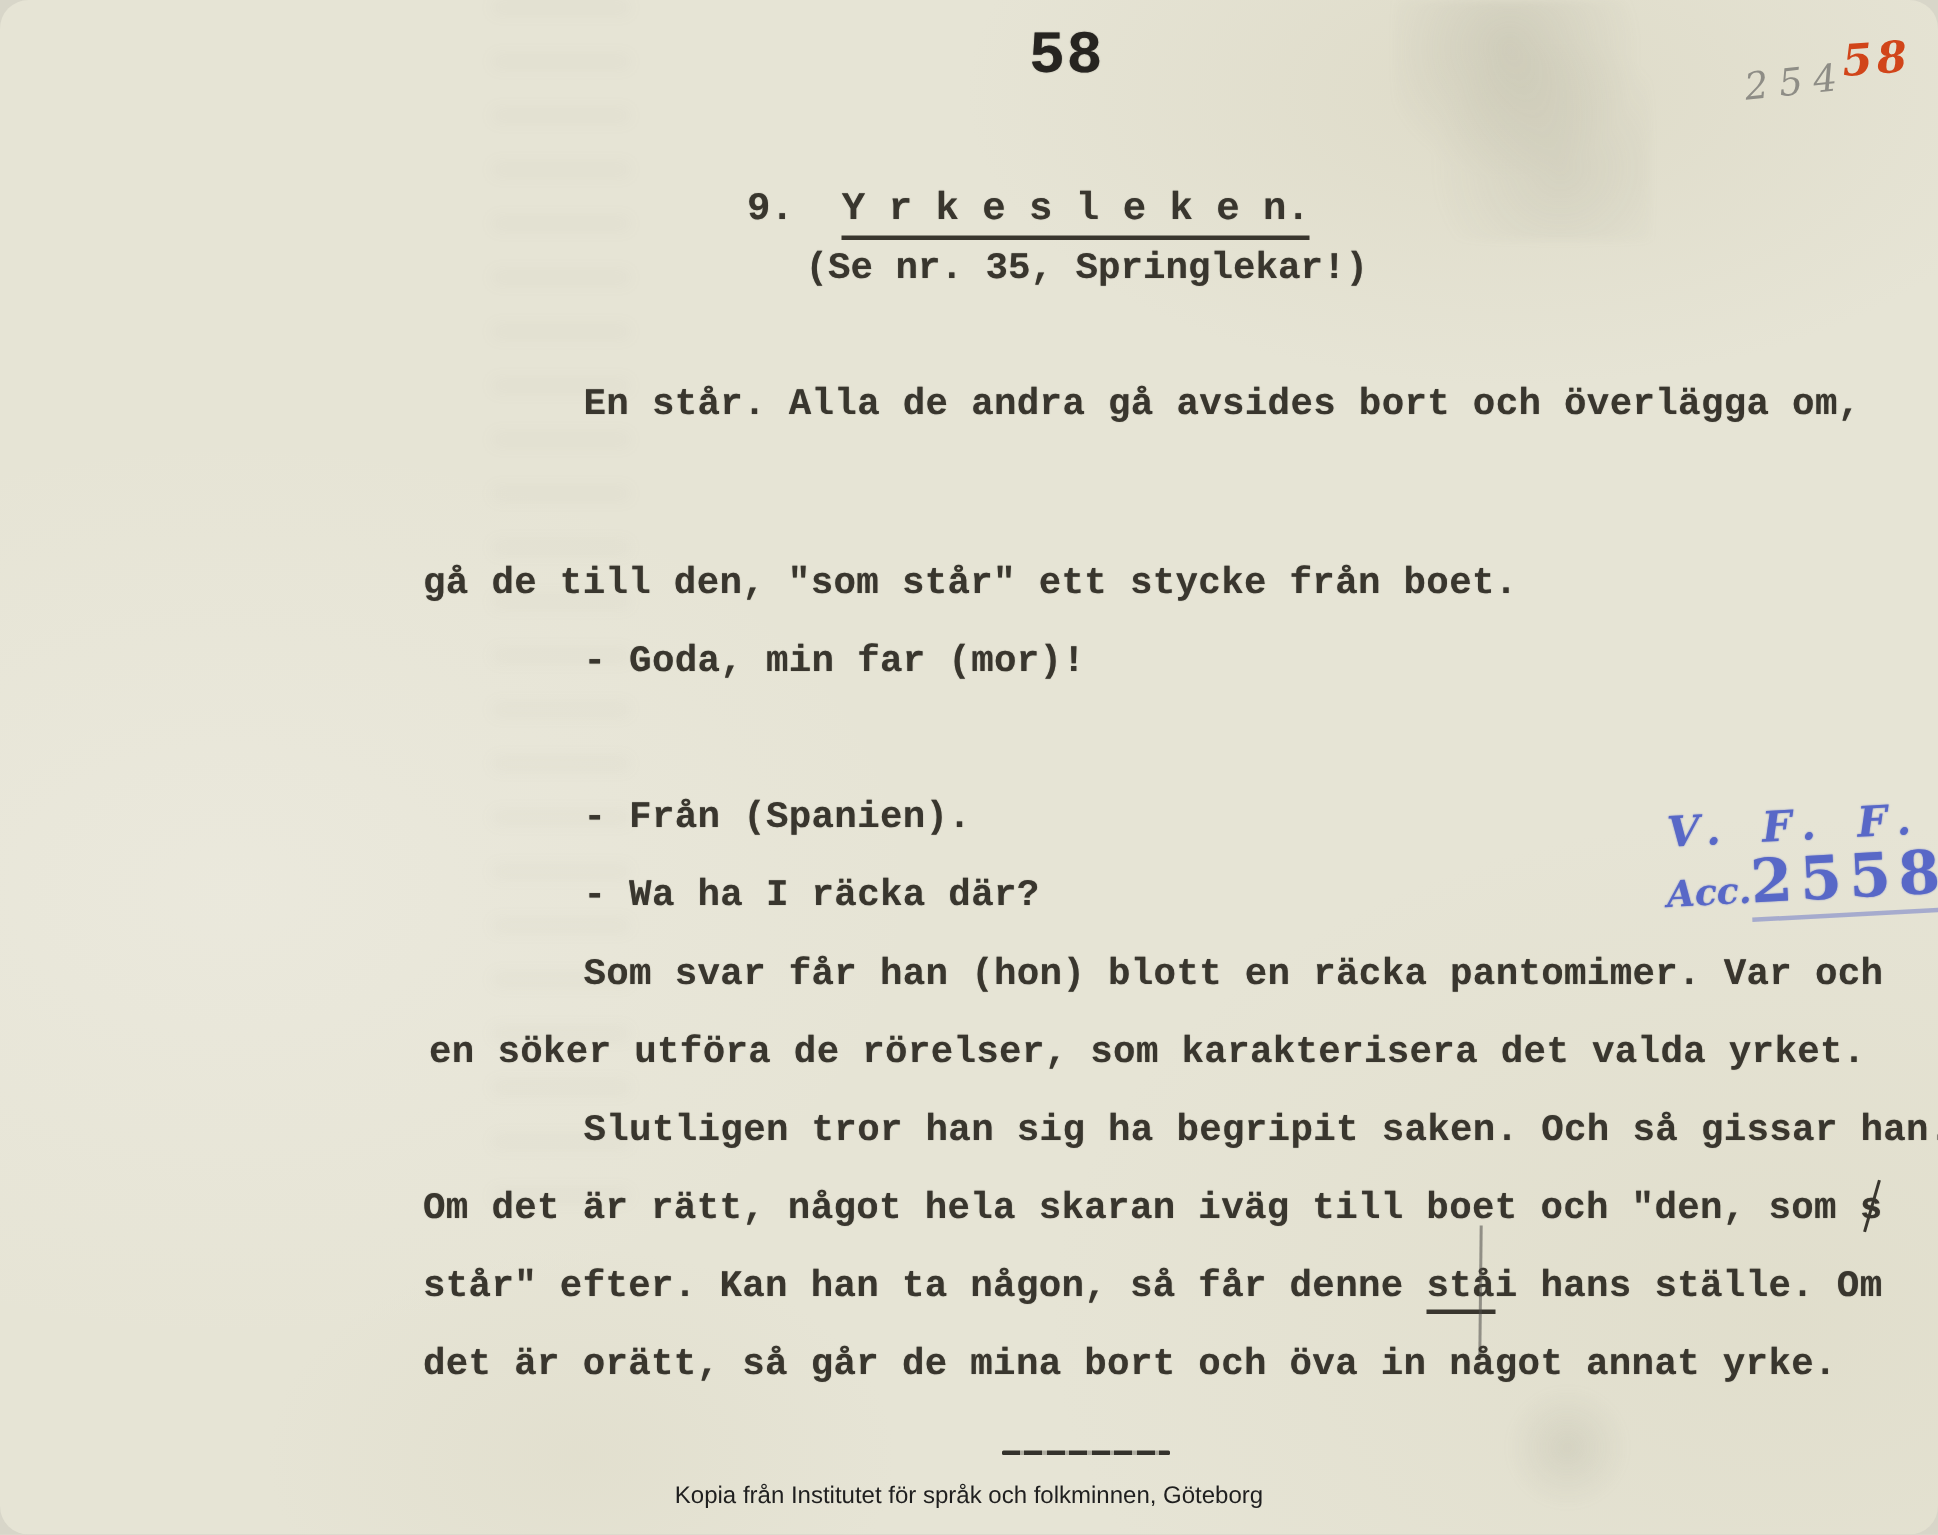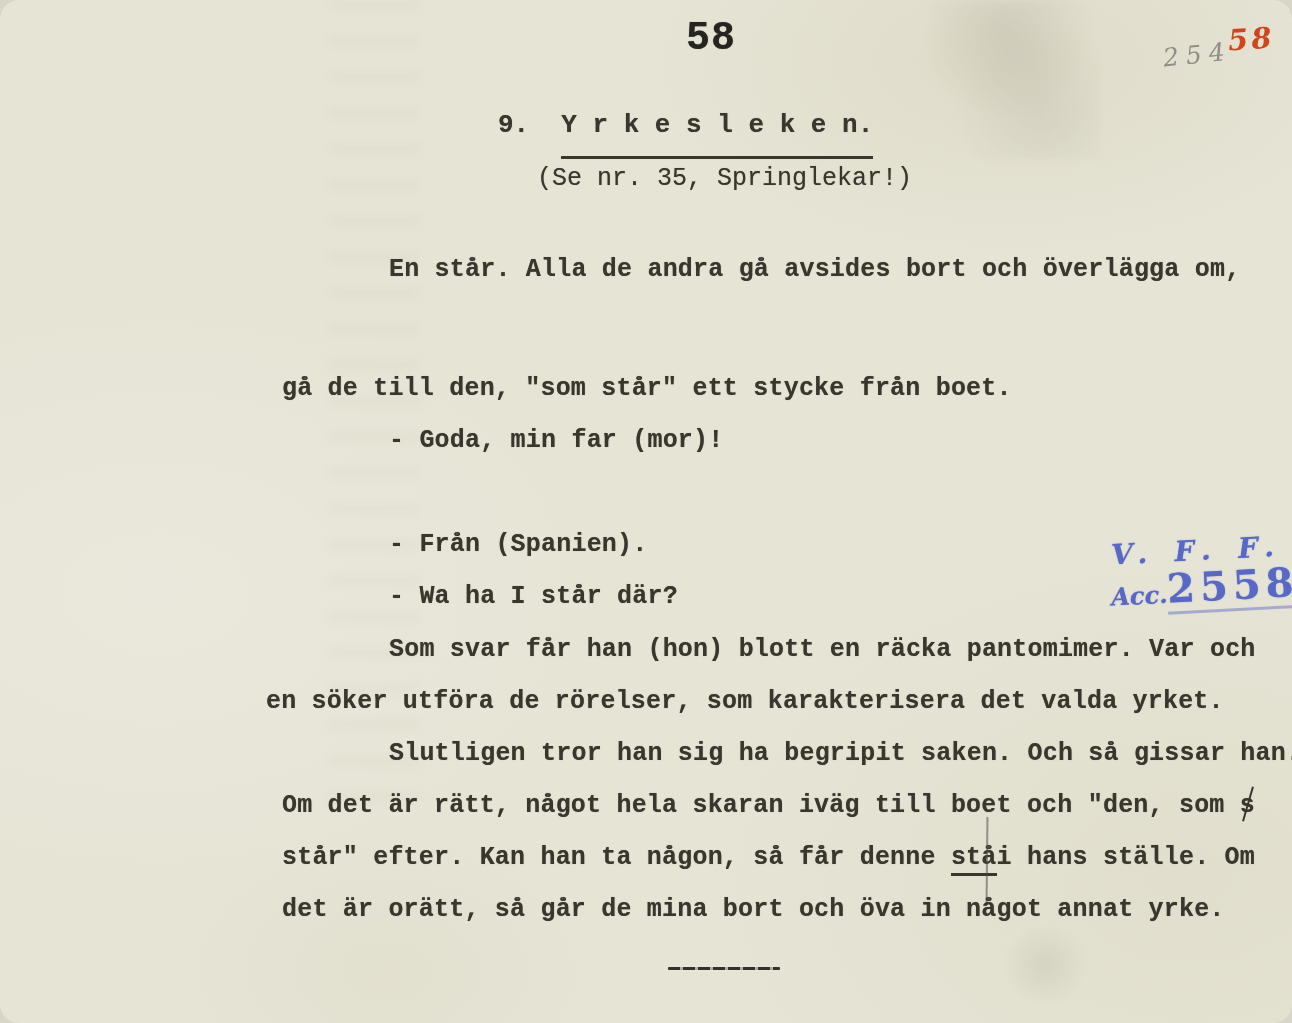--- a/index.html
+++ b/index.html
@@ -42,21 +42,21 @@
     text-shadow:0 0 0.7px rgba(57,54,46,0.55);
   }
   .l1{left:389px;top:256px}
   .l2{left:282px;top:323px}
   .l3{left:282px;top:375px}
   .l4{left:389px;top:427px}
   .l5{left:389px;top:479px}
   .l6{left:389px;top:531px}
   .l7{left:389px;top:583px}
   .l8{left:389px;top:636px}
-  .l9{left:266px;top:688px}
+  .l9{left:286px;top:688px}
   .l10{left:389px;top:740px}
   .l11{left:282px;top:792px}
   .l12{left:282px;top:844px}
   .l13{left:282px;top:896px}
 
   .typed-58{
     position:absolute;left:686px;top:18px;
     font-weight:bold;font-size:40px;line-height:42px;color:#262420;
     letter-spacing:1px;text-shadow:0 0 0.8px rgba(38,36,32,0.6);
   }
@@ -71,25 +71,25 @@
     color:#d1451a;letter-spacing:3px;transform:rotate(-4deg);
   }
 
   .title-line{
     position:absolute;left:498px;top:111px;
     font-weight:bold;font-size:26px;line-height:29px;color:#39362e;white-space:pre;
     text-shadow:0 0 0.7px rgba(57,54,46,0.55);
   }
   .title-text{
     display:inline-block;margin-left:32px;
-    border-bottom:3px solid #39362e;padding-bottom:16px;
+    border-bottom:3px solid #39362e;padding-bottom:3px;margin-top:14px;
   }
   .subtitle{
     position:absolute;left:537px;top:165px;
-    font-weight:normal;font-size:25px;line-height:27px;color:#39362e;white-space:pre;
+    font-weight:bold;font-size:25px;line-height:27px;color:#39362e;white-space:pre;
     text-shadow:0 0 0.7px rgba(57,54,46,0.55);
   }
 
   .und{border-bottom:3px solid #39362e;padding-bottom:1px;}
   .struck{position:relative;display:inline-block;}
   .struck::after{
     content:"";position:absolute;left:7px;top:-6px;height:36px;width:2px;
     background:#39362e;transform:rotate(16deg);
   }
   .pencil-stroke{
@@ -140,34 +140,35 @@
   <div class="red-58">58</div>
 
   <div class="title-line"><span class="title-num">9.</span><span class="title-text">Y r k e s l e k e n.</span></div>
   <div class="subtitle">(Se nr. 35, Springlekar!)</div>
 
   <div class="tw l1">En står. Alla de andra gå avsides bort och överlägga om,</div>
   <div class="tw l3">gå de till den, "som står" ett stycke från boet.</div>
 
   <div class="tw l4">- Goda, min far (mor)!</div>
   <div class="tw l6">- Från (Spanien).</div>
-  <div class="tw l7">- Wa ha I står där?</div>
+  <div class="tw l7">- Wa ha I räcka där?</div>
 
   <div class="tw l8">Som svar får han (hon) blott en räcka pantomimer. Var och</div>
   <div class="tw l9">en söker utföra de rörelser, som karakterisera det valda yrket.</div>
 
   <div class="tw l10">Slutligen tror han sig ha begripit saken. Och så gissar han.</div>
 
   <div class="tw l11"><span>Om det är rätt, något hela skaran iväg till boet och "den, som </span><span class="struck">s</span></div>
 
   <div class="tw l12"><span>står" efter. Kan han ta någon, så får denne </span><span class="und">stå</span><span>i hans ställe. Om</span></div>
   <div class="pencil-stroke"></div>
 
   <div class="tw l13">det är orätt, så går de mina bort och öva in något annat yrke.</div>
 
   <div class="stamp">
     <div class="stamp-l1">V. F. F.</div>
     <div class="stamp-l2"><span class="stamp-acc">Acc.</span><span class="stamp-num">2558</span></div>
   </div>
 
   <div class="endmark"></div>
+  <div class="footer">Kopia från Institutet för språk och folkminnen, Göteborg</div>
 
 </div>
 
 </body></html>

